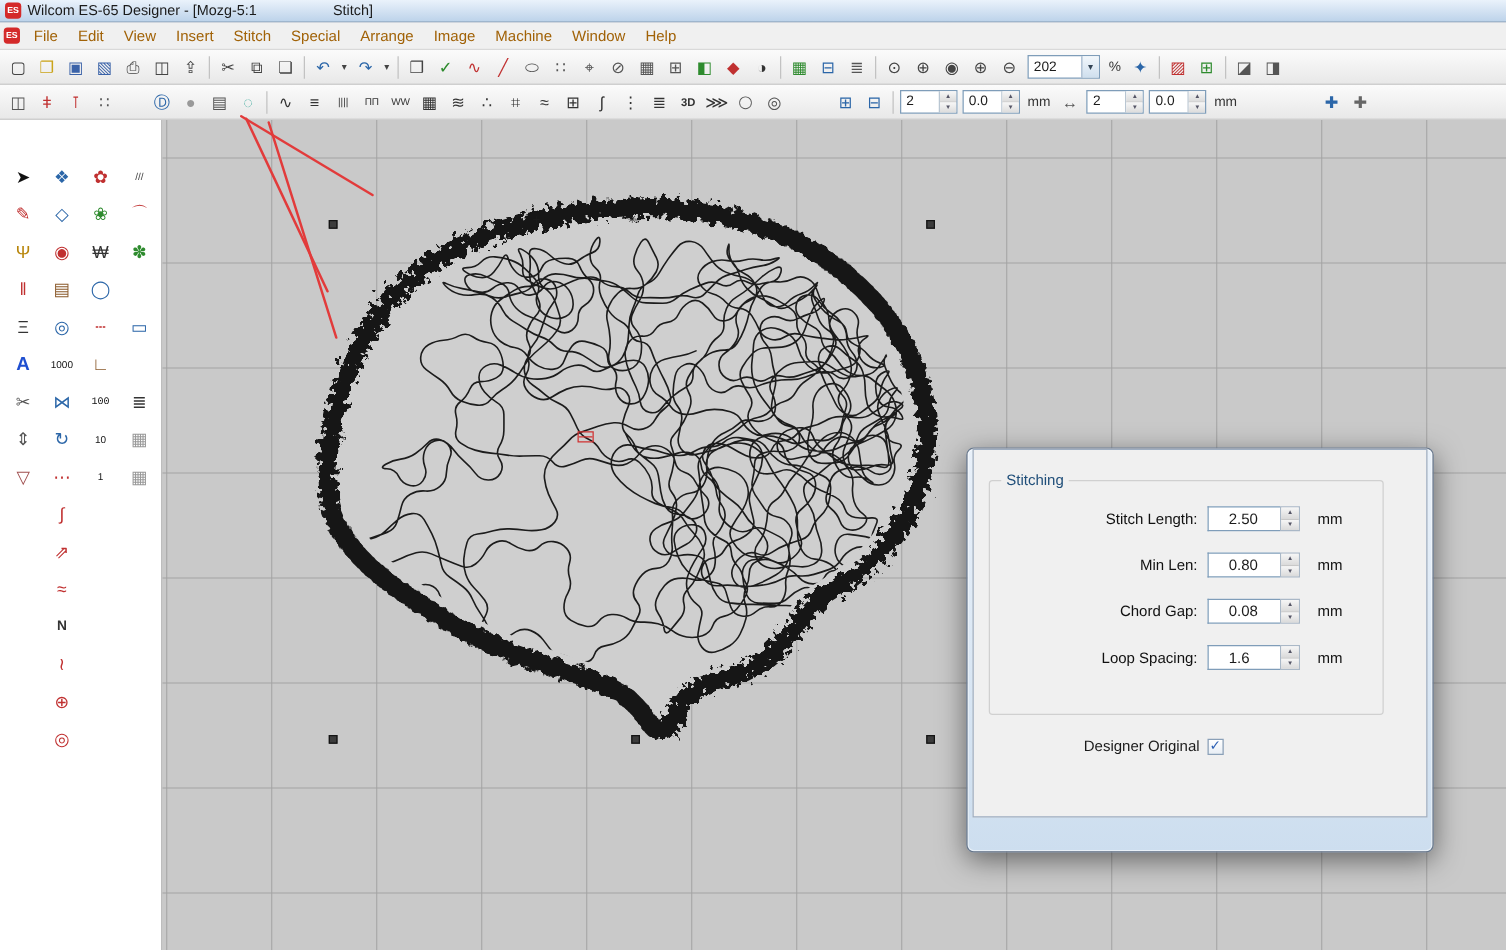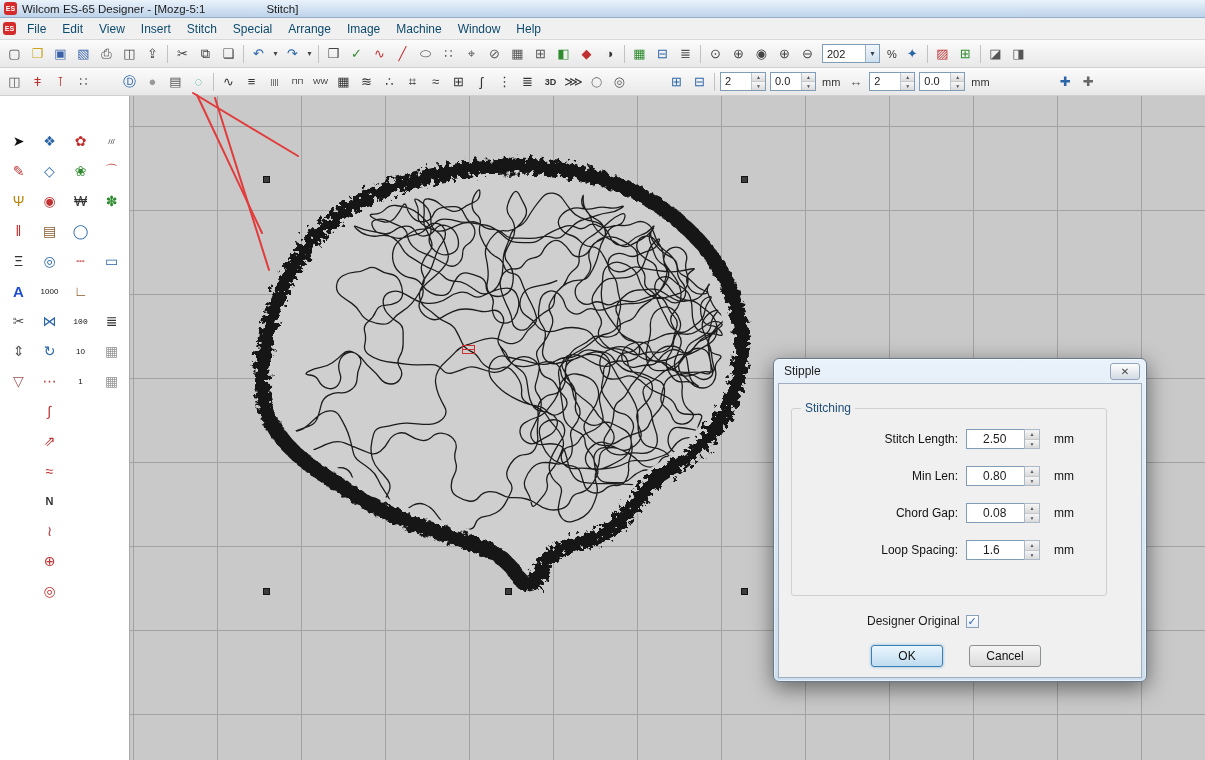--- a/index.html
+++ b/index.html
@@ -4,21 +4,21 @@
 <style>
 *{margin:0;padding:0;box-sizing:border-box}
 html,body{width:1205px;height:760px;overflow:hidden}
 body{font-family:"Liberation Sans",sans-serif;font-size:12px;background:#c9c9c9;position:relative;user-select:none;color:#1b1b1b}
 
 #titlebar{position:absolute;left:0;top:0;right:0;height:18px;background:linear-gradient(#eaf2fb,#bdd3ea);border-bottom:1px solid #93aecb;display:flex;align-items:center;padding-left:4px;gap:5px;font-size:11.5px}
 .logo{width:13px;height:13px;background:#d42a2a;color:#fff;border-radius:3px;font-size:7px;font-weight:700;display:flex;align-items:center;justify-content:center;flex:none}
 .title2{margin-left:56px}
 
 #menubar{position:absolute;top:18px;left:0;right:0;height:22px;background:#f0f0f0;border-bottom:1px solid #d9d9d9;display:flex;align-items:center;padding-left:3px}
-.menu-item{padding:3px 8px;color:#0c4a6e}
+.menu-item{padding:3px 8px;color:#a16207}
 
 .toolbar{position:absolute;left:0;right:0;height:28px;background:linear-gradient(#fbfbfb,#e8e8e8);border-bottom:1px solid #cfcfcf;display:flex;align-items:center;padding:0 3px}
 #tb1{top:40px}
 #tb2{top:68px}
 .tgroup{display:contents}
 .ti{width:23px;height:22px;display:flex;align-items:center;justify-content:center;font-size:13px;color:#444;flex:none;overflow:hidden}
 .ti.tiny{width:11px;font-size:8px}
 .ti.blank{visibility:hidden}
 .tsep{width:7px;height:22px;flex:none;position:relative}
 .tsep::before{content:"";position:absolute;left:3px;top:2px;bottom:2px;width:1px;background:#c2c2c2}
@@ -239,24 +239,20 @@
   <div class="red-marker"></div>
 </div>
 
 <svg id="annot" width="1205" height="760">
   <line x1="193" y1="93" x2="298" y2="156" stroke="#e23b3b" stroke-width="2" stroke-linecap="round"></line>
   <line x1="197" y1="95" x2="262" y2="233" stroke="#e23b3b" stroke-width="2" stroke-linecap="round"></line>
   <line x1="215" y1="98" x2="269" y2="270" stroke="#e23b3b" stroke-width="2" stroke-linecap="round"></line>
 </svg>
 
 <div class="dlg">
-  <div class="dlg-titlebar">
-    <span>Stipple</span>
-    <span class="dlg-close">✕</span>
-  </div>
   <div class="dlg-client">
     <div class="grp">
       <span class="grp-label">Stitching</span>
       <div class="rows">
 
       <div class="frow">
             <span class="flabel">Stitch Length:</span>
             <span class="finput">
               <span>2.50</span>
             </span>
@@ -298,18 +294,14 @@
               <span>▼</span>
             </span>
             <span class="funit">mm</span>
           </div>
         </div>
     </div>
     <div class="chk-row">
       <span>Designer Original</span>
       <span class="chk">✓</span>
     </div>
-    <div class="btn-row">
-      <button class="btn ok">OK</button>
-      <button class="btn">Cancel</button>
-    </div>
   </div>
 </div>
 
 </body></html>

